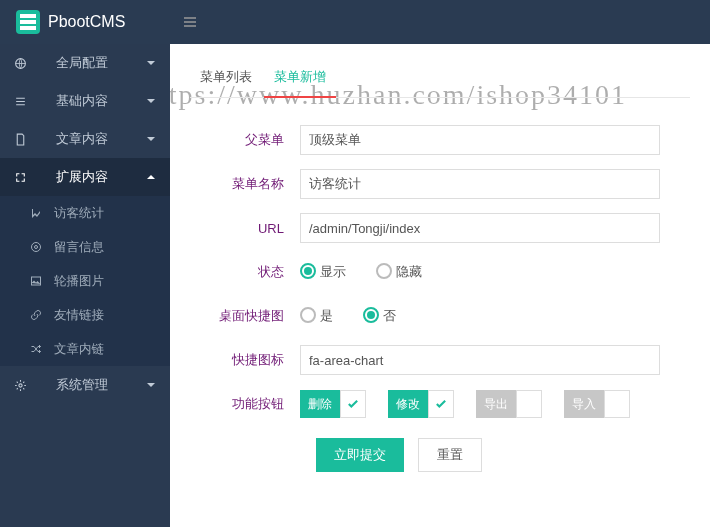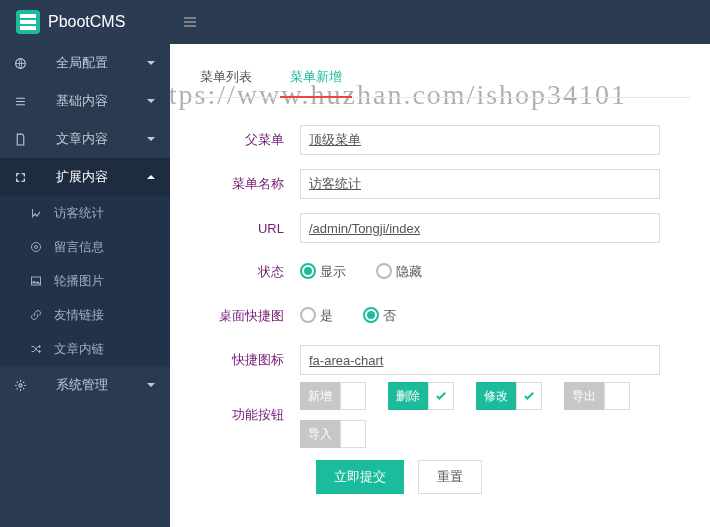--- a/index.html
+++ b/index.html
@@ -20,29 +20,29 @@
 .nav-icon svg { width: 13px; height: 13px; fill: currentColor; }
 .nav-caret { margin-left: auto; }
 .nav-caret svg { width: 10px; height: 10px; fill: currentColor; }
 .sub-group { background: #22324a; }
 .sub-item { height: 34px; display: flex; align-items: center; padding-left: 30px; cursor: pointer; font-size: 12.5px; color: #a0adbb; }
 .sub-icon { width: 16px; margin-right: 8px; display: inline-flex; }
 .sub-icon svg { width: 12px; height: 12px; fill: currentColor; }
 
 .content { flex: 1; background: #fff; padding: 18px 20px 0 20px; overflow-y: auto; position: relative; }
 .watermark { position: absolute; top: 35px; left: -110px; right: 0; color: rgba(0,0,0,0.32); font-size: 28px; letter-spacing: 2px; font-family: Georgia, serif; pointer-events: none; text-align: center; }
-.tabs { display: flex; border-bottom: 1px solid #e6e6e6; gap: 18px; position: relative; z-index: 2; }
+.tabs { display: flex; border-bottom: 1px solid #e6e6e6; gap: 2px; position: relative; z-index: 2; }
 .tab { padding: 6px 10px 10px; font-size: 13px; color: #555; cursor: pointer; }
 .tab.active { color: #1abc9c; border-bottom: 2px solid #ef4444; margin-bottom: -1px; }
 
 .form { margin-top: 20px; position: relative; z-index: 2; }
 .row { display: flex; align-items: center; min-height: 44px; }
 .lbl { width: 110px; text-align: right; padding-right: 16px; color: #701a75; font-size: 13px; }
 .ctl { flex: 1; display: flex; align-items: center; gap: 10px; flex-wrap: wrap; }
-.inp { height: 30px; border: 1px solid #ddd; padding: 0 8px; font-size: 13px; color: #555; background: #fff; width: 360px; text-decoration: underline; }
+.inp { height: 30px; border: 1px solid #ddd; padding: 0 8px; font-size: 13px; color: #555; background: #fff; width: 360px; }
 
 .radio { display: inline-flex; align-items: flex-start; gap: 4px; cursor: pointer; margin-right: 20px; font-size: 13px; color: #555; }
 .radio-circle { width: 16px; height: 16px; border: 2px solid #bbb; border-radius: 50%; display: inline-flex; align-items: center; justify-content: center; }
 .radio.on .radio-circle { border-color: #1abc9c; }
 .radio.on .radio-circle::after { content: ""; width: 8px; height: 8px; background: #1abc9c; border-radius: 50%; }
 
 .fbtn-group { display: flex; align-items: center; }
 .fbtn { height: 28px; padding: 0 8px; background: #c7c7c7; color: #fff; font-size: 12px; display: inline-flex; align-items: center; border: none; }
 .fbtn.green { background: #1abc9c; }
 .fbtn-chk { width: 26px; height: 28px; border: 1px solid #ddd; background: #fff; display: inline-flex; align-items: center; justify-content: center; margin-right: 12px; }
@@ -237,24 +237,20 @@
       <div class="row">
         <div class="lbl">快捷图标</div>
         <div class="ctl">
             <input class="inp" value="fa-area-chart" style="">
           </div>
       </div>
       <div class="row">
         <div class="lbl">功能按钮</div>
         <div class="ctl">
           <span class="fbtn-group">
-              <button class="fbtn">新增</button>
-              <span class="fbtn-chk"></span>
-            </span>
-          <span class="fbtn-group">
               <button class="fbtn green">删除</button>
               <span class="fbtn-chk">
                 <svg viewBox="0 0 14 12">
                   <path d="M2 6l3 3 7-7"></path>
                 </svg>
               </span>
             </span>
           <span class="fbtn-group">
               <button class="fbtn green">修改</button>
               <span class="fbtn-chk">

